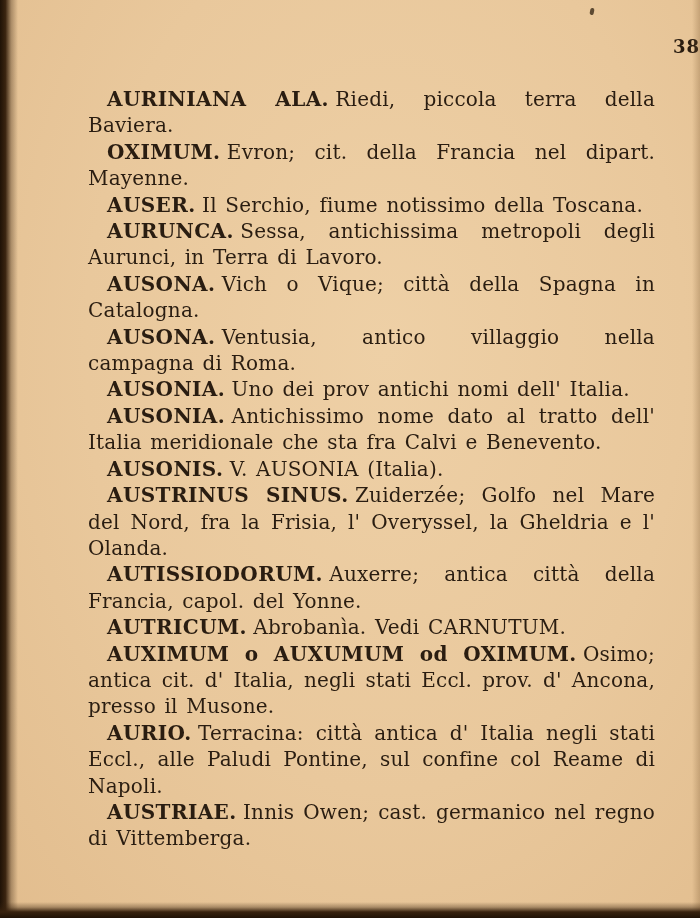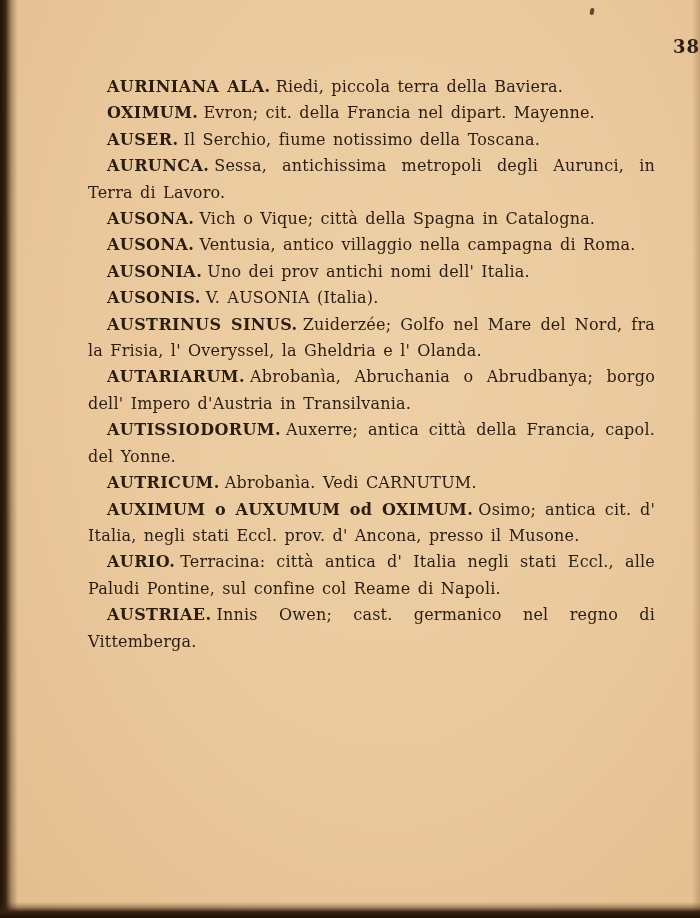--- a/index.html
+++ b/index.html
@@ -53,24 +53,24 @@
     top: 36px;
     left: 0;
     width: 700px;
     text-align: right;
     font-size: 18px;
     font-weight: 700;
     letter-spacing: 1px;
   }
   .text-block {
     position: absolute;
-    top: 74px;
+    top: 86px;
     left: 88px;
     width: 567px;
-    font-size: 16px;
+    font-size: 20px;
     line-height: 26.4px;
     letter-spacing: 0.2px;
     word-spacing: 2px;
   }
   .entry {
     margin: 0;
     text-indent: 19px;
     text-align: justify;
   }
   .entry .head {
@@ -97,27 +97,27 @@
   <p class="entry"><b class="head">AUSER.</b><span class="body-text">Il Serchio, fiume notissimo della Toscana.</span></p>
 
   <p class="entry"><b class="head">AURUNCA.</b><span class="body-text">Sessa, antichissima metropoli degli Aurunci, in Terra di Lavoro.</span></p>
 
   <p class="entry"><b class="head">AUSONA.</b><span class="body-text">Vich o Vique; città della Spagna in Catalogna.</span></p>
 
   <p class="entry"><b class="head">AUSONA.</b><span class="body-text">Ventusia, antico villaggio nella campagna di Roma.</span></p>
 
   <p class="entry"><b class="head">AUSONIA.</b><span class="body-text">Uno dei prov antichi nomi dell' Italia.</span></p>
 
+  <p class="entry"><b class="head">AUSONIA.</b><span class="body-text">Antichissimo nome dato al tratto dell' Italia meridionale che sta fra Calvi e Benevento.</span></p>
 
   <p class="entry"><b class="head">AUSONIS.</b><span class="body-text">V. AUSONIA (Italia).</span></p>
 
 
   <p class="entry"><b class="head">AUSTRINUS SINUS.</b><span class="body-text">Zuiderzée; Golfo nel Mare del Nord, fra la Frisia, l' Overyssel, la Gheldria e l' Olanda.</span></p>
 
-  <p class="entry"><b class="head">AUTARIARUM.</b><span class="body-text">Abrobanìa, Abruchania o Abrudbanya; borgo dell' Impero d'Austria in Transilvania.</span></p>
 
   <p class="entry"><b class="head">AUTISSIODORUM.</b><span class="body-text">Auxerre; antica città della Francia, capol. del Yonne.</span></p>
 
   <p class="entry"><b class="head">AUTRICUM.</b><span class="body-text">Abrobanìa. Vedi CARNUTUM.</span></p>
 
   <p class="entry"><b class="head">AUXIMUM o AUXUMUM od OXIMUM.</b><span class="body-text">Osimo; antica cit. d' Italia, negli stati Eccl. prov. d' Ancona, presso il Musone.</span></p>
 
   <p class="entry"><b class="head">AURIO.</b><span class="body-text">Terracina: città antica d' Italia negli stati Eccl., alle Paludi Pontine, sul confine col Reame di Napoli.</span></p>
 
   <p class="entry"><b class="head">AUSTRIAE.</b><span class="body-text">Innis Owen; cast. germanico nel regno di Vittemberga.</span></p>

